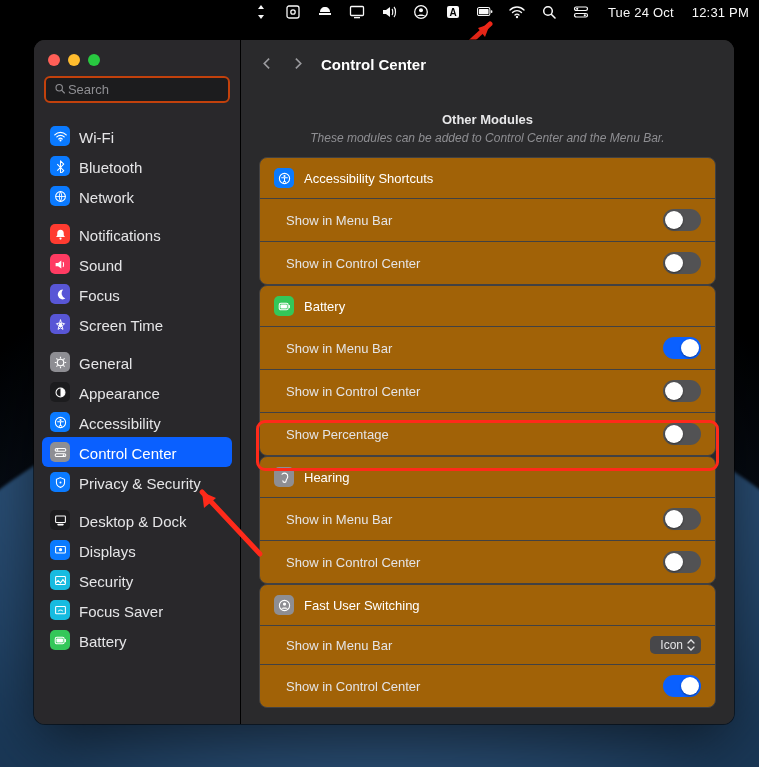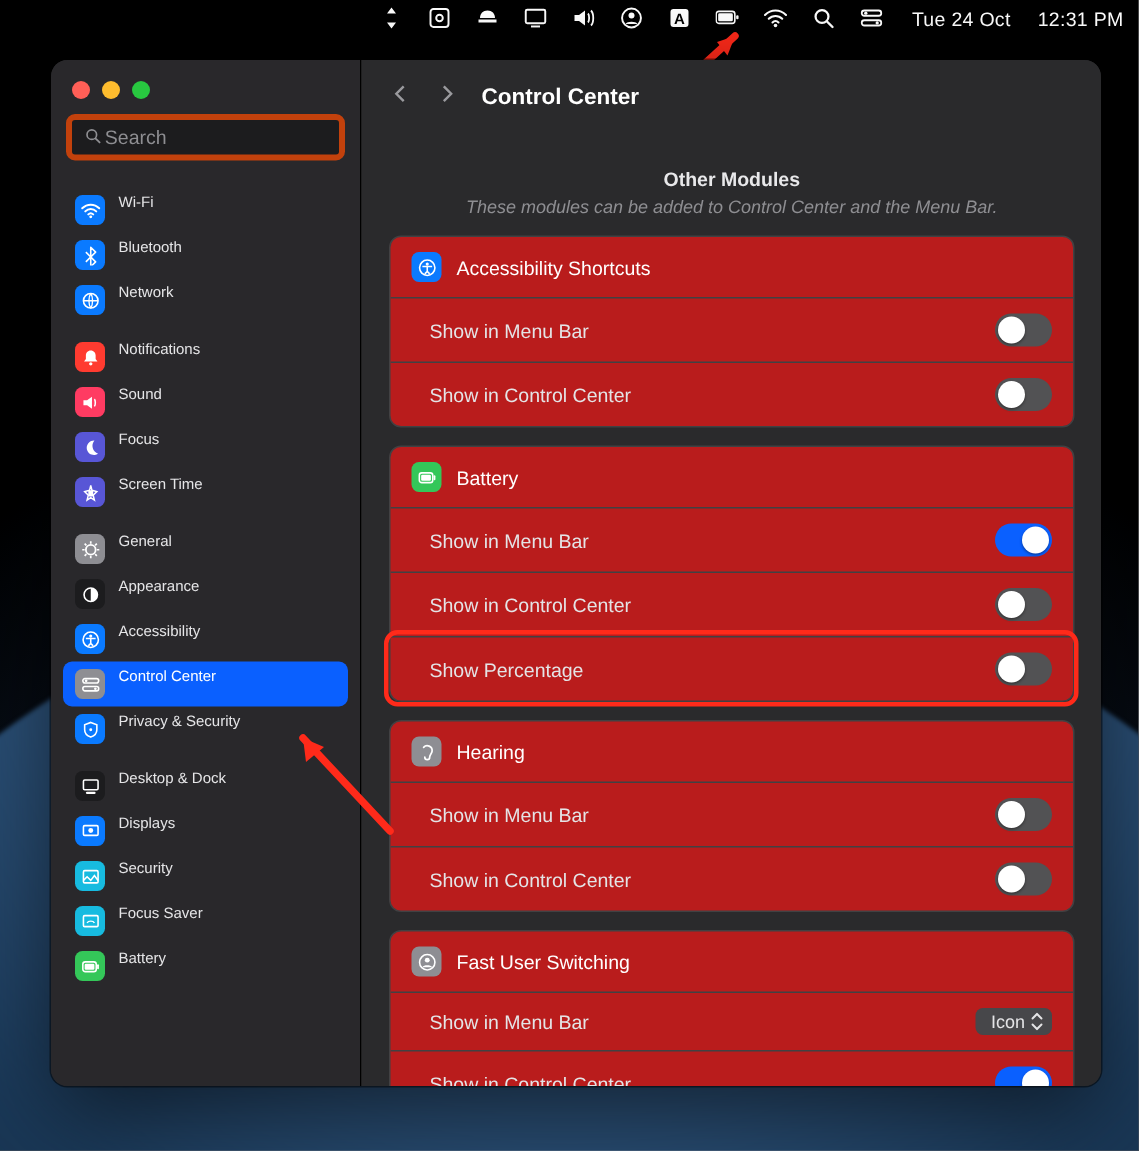--- a/index.html
+++ b/index.html
@@ -43,36 +43,36 @@
     border-right: 1px solid #000;
   }
   .traffic {
     display: flex; gap: 8px; padding: 14px 0 10px 14px;
   }
   .traffic span { width: 12px; height: 12px; border-radius: 50%; }
   .t-close { background:#ff5f57; } .t-min { background:#febc2e; } .t-max { background:#28c840; }
   .search-wrap { padding: 0 10px 10px 10px; }
   .search {
     display:flex; gap:2px;
-    background:#1c1c1e; border:4px solid #c2410c; border-radius:6px;
+    background:#1c1c1e; border:2px solid #c2410c; border-radius:6px;
     padding:4px 8px; color:#8e8e92;
   }
   .search input {
     background:transparent; border:none; outline:none; color:#e5e5e7;
     font-size:13px; width:100%;
   }
   .search input::placeholder { color:#8e8e92; }
   .sb-scroll { overflow-y:auto; flex:1; padding: 0 8px 10px 8px; }
   .sb-scroll::-webkit-scrollbar { width:8px; }
   .sb-scroll::-webkit-scrollbar-thumb { background:#4a4a4c; border-radius:4px; }
   .sb-group { margin-top: 8px; }
   .sb-item {
-    display:flex; align-items:flex-start; gap:9px;
+    display:flex; align-items:flex-end; gap:9px;
     padding:5px 8px; border-radius:6px;
-    color:#e5e5e7; font-size:10px; cursor:default;
+    color:#e5e5e7; font-size:15px; cursor:default;
   }
   .sb-item.selected { background:#0a60ff; color:#fff; }
   .sb-icon {
     width:20px; height:20px; border-radius:5px; flex:0 0 20px;
     display:flex; align-items:center; justify-content:center;
     font-size:12px;
   }
   .sb-icon svg { width:13px; height:13px; fill:#fff; }
   
   .detail {
@@ -85,22 +85,22 @@
   }
   .nav-arrow { color:#9a9a9e; width:16px; height:16px; }
   .nav-arrow svg { width:13px; height:13px; stroke:#9a9a9e; fill:none; stroke-width:2; }
   .dt-title { font-weight:600; font-size:15px; }
   .dt-body { overflow-y:auto; flex:1; padding: 4px 18px 18px 18px; text-align: center; }
   .dt-body::-webkit-scrollbar { width:8px; }
   .dt-body::-webkit-scrollbar-thumb { background:#4a4a4c; border-radius:4px; }
   .section-title { color:#e8e8ea; font-weight:600; font-size:13px; margin:20px 2px 4px 2px; }
   .section-sub { color:#8e8e92; font-size:12px; margin:0 2px 12px 2px;font-style:italic; }
   .module {
-    background:#b91c1c; border:1px solid #414143; border-radius:8px;
-    margin-bottom:12px; overflow:hidden;
+    background:#a16207; border:1px solid #414143; border-radius:8px;
+    overflow:hidden;
   }
   .mod-row {
     display:flex; align-items:center; padding:10px 14px;
     border-top:1px solid #414143;
   }
   .mod-row:first-child { border-top:none; }
   .mod-head { gap:10px; }
   .mod-head .mod-icon {
     width:20px; height:20px; border-radius:5px;
     display:flex; align-items:center; justify-content:center;

